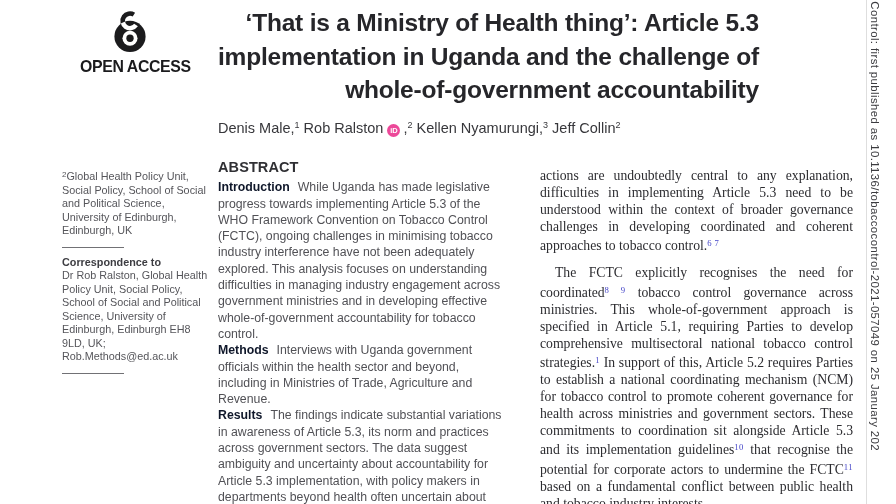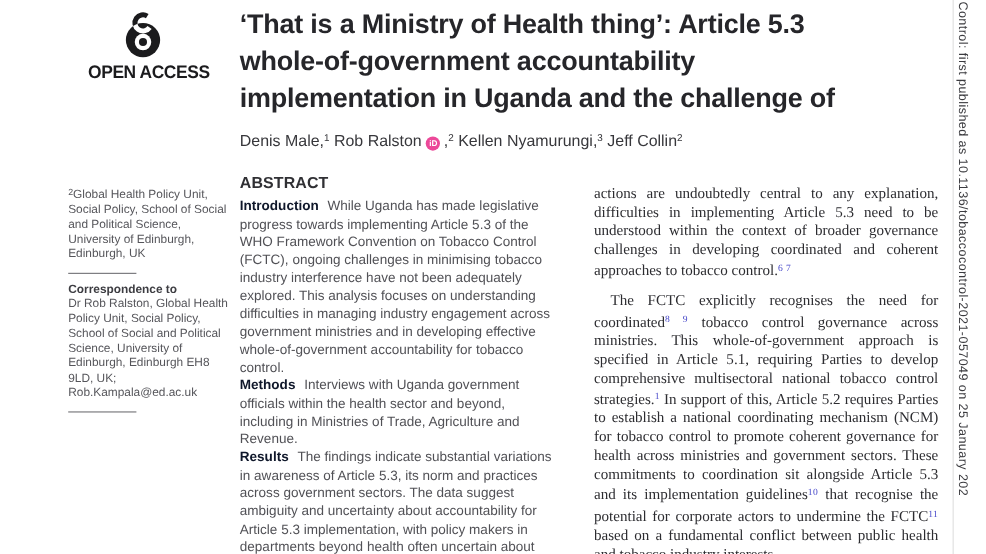--- a/index.html
+++ b/index.html
@@ -7,21 +7,21 @@
         font-family:"Liberation Sans",sans-serif;color:#232327;}
 
   
   .oa-block{position:absolute;left:78px;top:5px;width:104px;text-align:center;}
   .oa-logo{display:block;margin:0 auto;}
   .oa-text{margin-top:2px;font-size:16.5px;font-weight:700;letter-spacing:-0.4px;color:#1b1b1d;
            transform:scaleX(0.96);transform-origin:center;white-space:nowrap;}
 
   
   .title{position:absolute;left:218px;top:6px;margin:0;font-size:24.5px;font-weight:600;
-         line-height:33.5px;color:#26262a;letter-spacing:-0.2px;}
+         line-height:33.5px;color:#26262a;letter-spacing:-0.2px;text-align:right;}
   .authors{position:absolute;left:218px;top:120px;font-size:14.5px;color:#37373b;}
   .authors sup.aff{font-size:9px;vertical-align:5px;}
   .orcid{display:inline-flex;width:13px;height:13px;border-radius:50%;background:#ec4899;
          color:#fff;font-size:7.5px;font-weight:700;align-items:center;justify-content:center;
          vertical-align:0px;margin:0 3px 0 4px;font-style:normal;}
 
   
   .sidebar{position:absolute;left:62px;top:168px;width:150px;font-size:10.8px;
            line-height:13.5px;color:#55555a;}
   .aff{margin:0;}
@@ -70,31 +70,31 @@
         <circle cx="24" cy="16" r="8" fill="none" stroke="#ffffff" stroke-width="5" stroke-dasharray="37 13.4" transform="rotate(35 24 16)"></circle>
       </g>
       <circle cx="24" cy="35" r="8.2" fill="#ffffff"></circle>
       <circle cx="24" cy="35" r="4" fill="#1b1b1d"></circle>
     </svg>
     <div class="oa-text">OPEN ACCESS</div>
   </div>
 
   <h1 class="title">
     <div>‘That is a Ministry of Health thing’: Article 5.3</div>
+    <div>implementation in Uganda and the challenge of</div>
     <div>whole-of-government accountability</div>
-    <div>implementation in Uganda and the challenge of</div>
   </h1>
 
   <div class="authors"><span>Denis Male,</span><sup class="aff">1</sup><span> Rob Ralston</span><span class="orcid">iD</span><span>,</span><sup class="aff">2</sup><span> Kellen Nyamurungi,</span><sup class="aff">3</sup><span> Jeff Collin</span><sup class="aff">2</sup></div>
 
   <aside class="sidebar">
     <div class="aff"><sup class="aff">2</sup><span>Global Health Policy Unit, Social Policy, School of Social and Political Science, University of Edinburgh, Edinburgh, UK</span></div>
     <hr class="rule">
     <div class="corr-head">Correspondence to</div>
-    <p class="corr-text"><span>Dr Rob Ralston, Global Health Policy Unit, Social Policy, School of Social and Political Science, University of Edinburgh, Edinburgh EH8 9LD, UK; </span><span class="email">Rob.Kampala@ed.ac.uk</span></p>
+    <p class="corr-text"><span>Dr Rob Ralston, Global Health Policy Unit, Social Policy, School of Social and Political Science, University of Edinburgh, Edinburgh EH8 9LD, UK; </span><span class="email">Rob.Methods@ed.ac.uk</span></p>
     <hr class="rule">
 
   </aside>
 
   <section class="abstract">
     <div class="abs-head">ABSTRACT</div>
     <p class="abs-p"><span class="abs-label">Introduction</span><span>While Uganda has made legislative progress towards implementing Article 5.3 of the WHO Framework Convention on Tobacco Control (FCTC), ongoing challenges in minimising tobacco industry interference have not been adequately explored. This analysis focuses on understanding difficulties in managing industry engagement across government ministries and in developing effective whole-of-government accountability for tobacco control.</span></p>
     <p class="abs-p"><span class="abs-label">Methods</span><span>Interviews with Uganda government officials within the health sector and beyond, including in Ministries of Trade, Agriculture and Revenue.</span></p>
     <p class="abs-p"><span class="abs-label">Results</span><span>The findings indicate substantial variations in awareness of Article 5.3, its norm and practices across government sectors. The data suggest ambiguity and uncertainty about accountability for Article 5.3 implementation, with policy makers in departments beyond health often uncertain about obligations under the FCTC. Second, we highlight how responsibility for Article 5.3 implementation is delegated and obligations under</span></p>
   </section>

